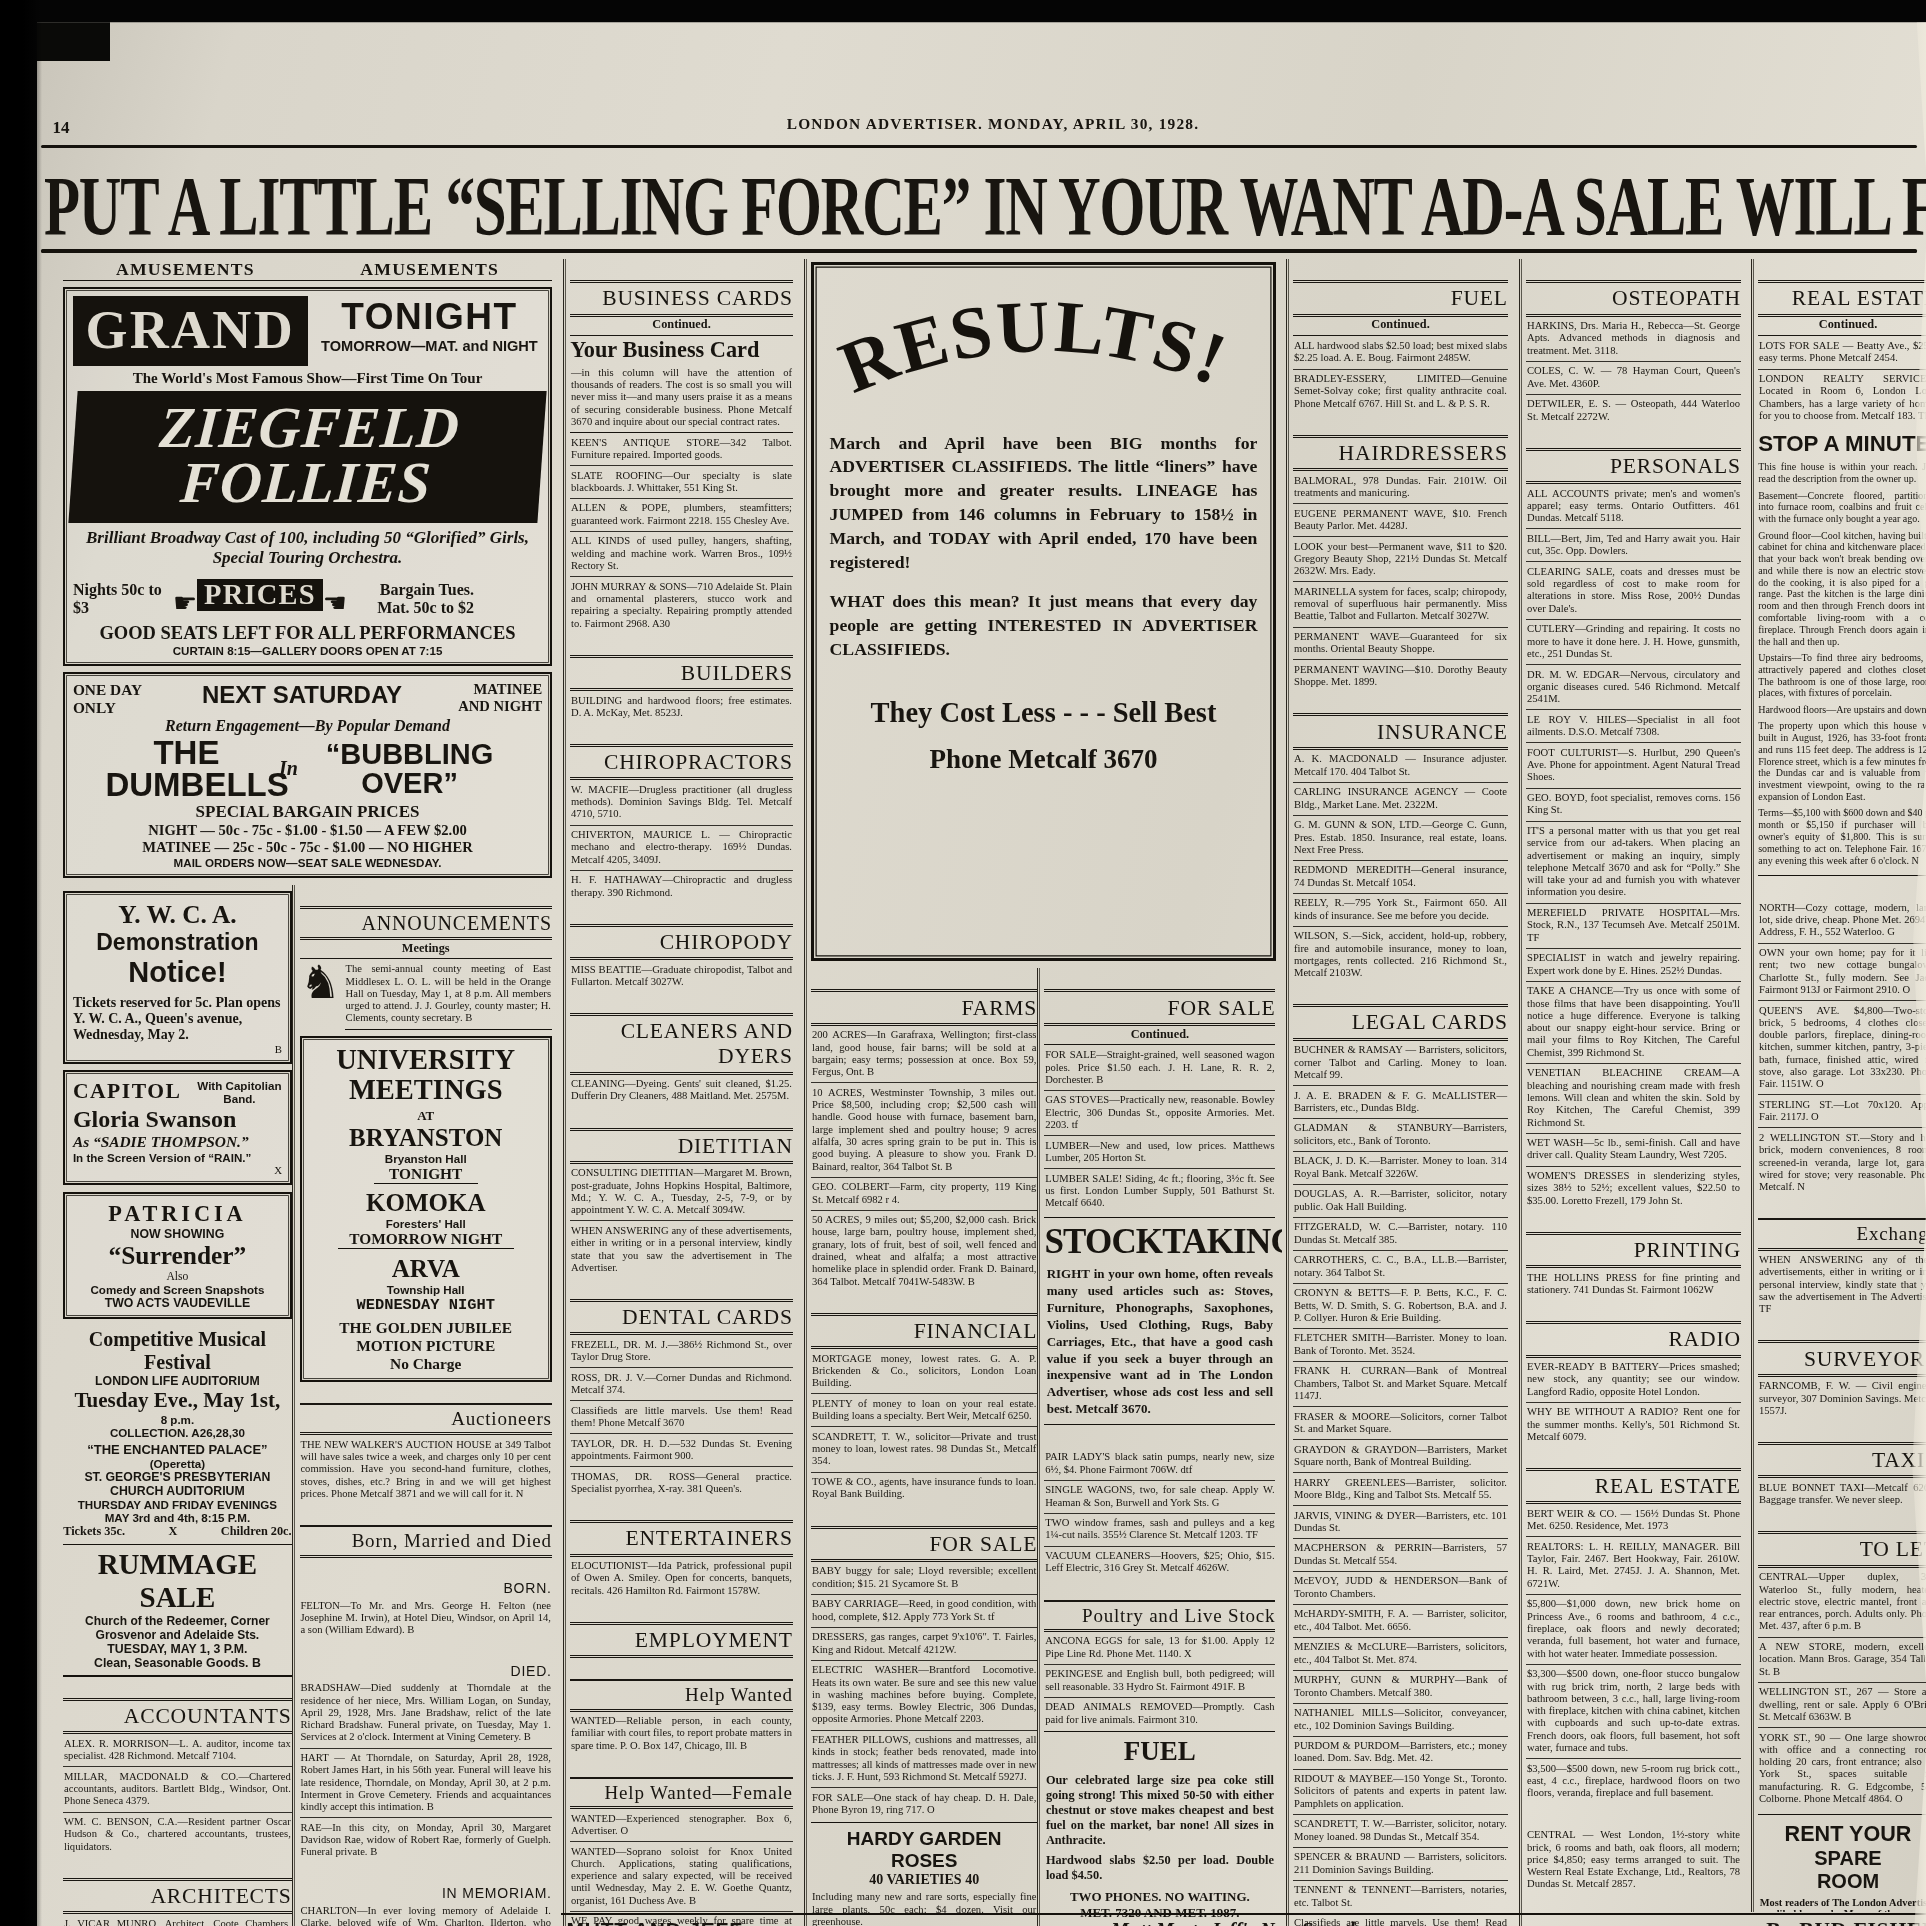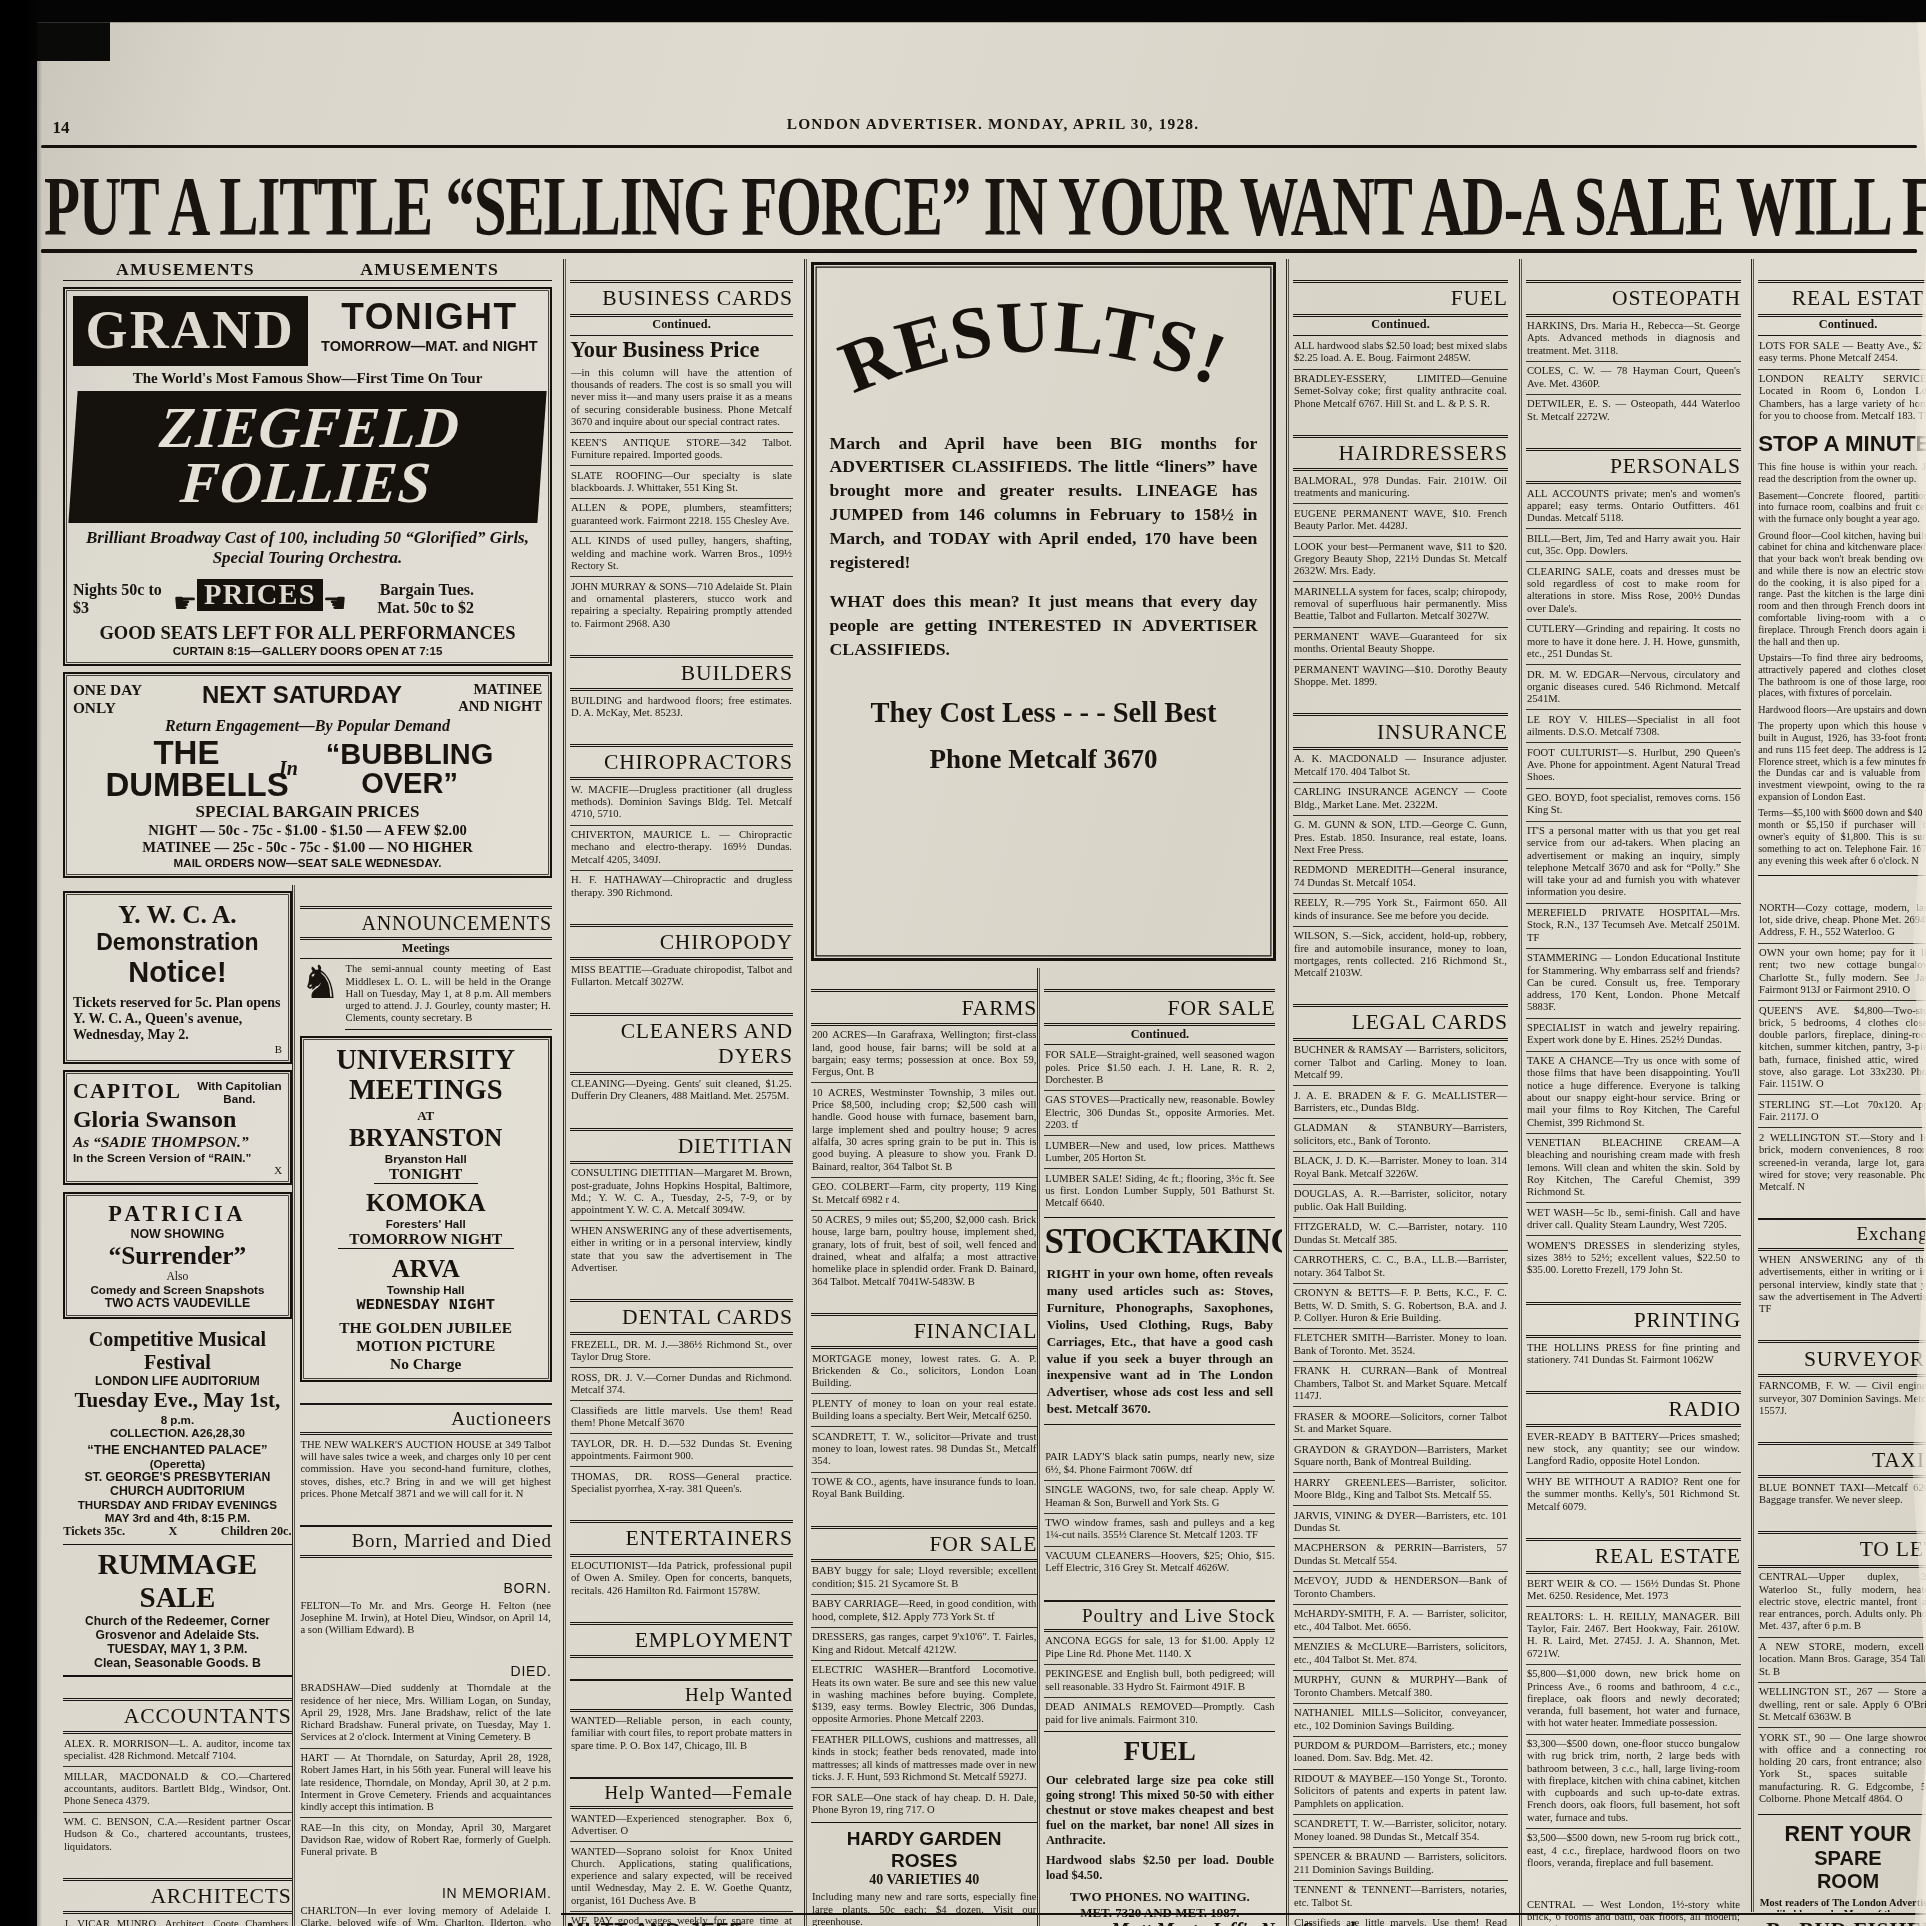--- a/index.html
+++ b/index.html
@@ -257,21 +257,21 @@
           </div>
         </div>
       </div>
     </div>
 
     <div class="col vr" style="left:526px;top:237px;width:236px;height:1680px">
       <section data-style="cont" class="sec">
         <h3 class="sec-h">BUSINESS CARDS</h3>
         <div class="sec-sub">Continued.</div>
       </section>
-      <div class="b" style="font-size:22.3px;">Your Business Price</div>
+      <div class="b" style="font-size:22.3px;">Your Business Card</div>
       <p class="ad" style="border-bottom:1.2px solid #15120d;">—in this column will have the attention of thousands of readers. The cost is so small you will never miss it—and many users praise it as a means of securing considerable business. Phone Metcalf 3670 and inquire about our special contract rates.</p>
       <div>
         <p class="ad">KEEN'S ANTIQUE STORE—342 Talbot. Furniture repaired. Imported goods.</p>
 
         <p class="ad">SLATE ROOFING—Our specialty is slate blackboards. J. Whittaker, 551 King St.</p>
 
         <p class="ad">ALLEN &amp; POPE, plumbers, steamfitters; guaranteed work. Fairmont 2218. 155 Chesley Ave.</p>
 
         <p class="ad">ALL KINDS of used pulley, hangers, shafting, welding and machine work. Warren Bros., 109½ Rectory St.</p>
 
@@ -647,21 +647,20 @@
             <p class="ad">LE ROY V. HILES—Specialist in all foot ailments. D.S.O. Metcalf 7308.</p>
 
             <p class="ad">FOOT CULTURIST—S. Hurlbut, 290 Queen's Ave. Phone for appointment. Agent Natural Tread Shoes.</p>
 
             <p class="ad">GEO. BOYD, foot specialist, removes corns. 156 King St.</p>
 
             <p class="ad">IT'S a personal matter with us that you get real service from our ad-takers. When placing an advertisement or making an inquiry, simply telephone Metcalf 3670 and ask for “Polly.” She will take your ad and furnish you with whatever information you desire.</p>
 
             <p class="ad">MEREFIELD PRIVATE HOSPITAL—Mrs. Stock, R.N., 137 Tecumseh Ave. Metcalf 2501M.  TF</p>
 
-            <p class="ad">STAMMERING — London Educational Institute for Stammering. Why embarrass self and friends? Can be cured. Consult us, free. Temporary address, 170 Kent, London. Phone Metcalf 5883F.</p>
 
             <p class="ad">SPECIALIST in watch and jewelry repairing. Expert work done by E. Hines. 252½ Dundas.</p>
 
             <p class="ad">TAKE A CHANCE—Try us once with some of those films that have been disappointing. You'll notice a huge difference. Everyone is talking about our snappy eight-hour service. Bring or mail your films to Roy Kitchen, The Careful Chemist, 399 Richmond St.</p>
 
             <p class="ad">VENETIAN BLEACHINE CREAM—A bleaching and nourishing cream made with fresh lemons. Will clean and whiten the skin. Sold by Roy Kitchen, The Careful Chemist, 399 Richmond St.</p>
 
             <p class="ad">WET WASH—5c lb., semi-finish. Call and have driver call. Quality Steam Laundry, West 7205.</p>
 
             <p class="ad">WOMEN'S DRESSES in slenderizing styles, sizes 38½ to 52½; excellent values, $22.50 to $35.00. Loretto Frezell, 179 John St.</p>

